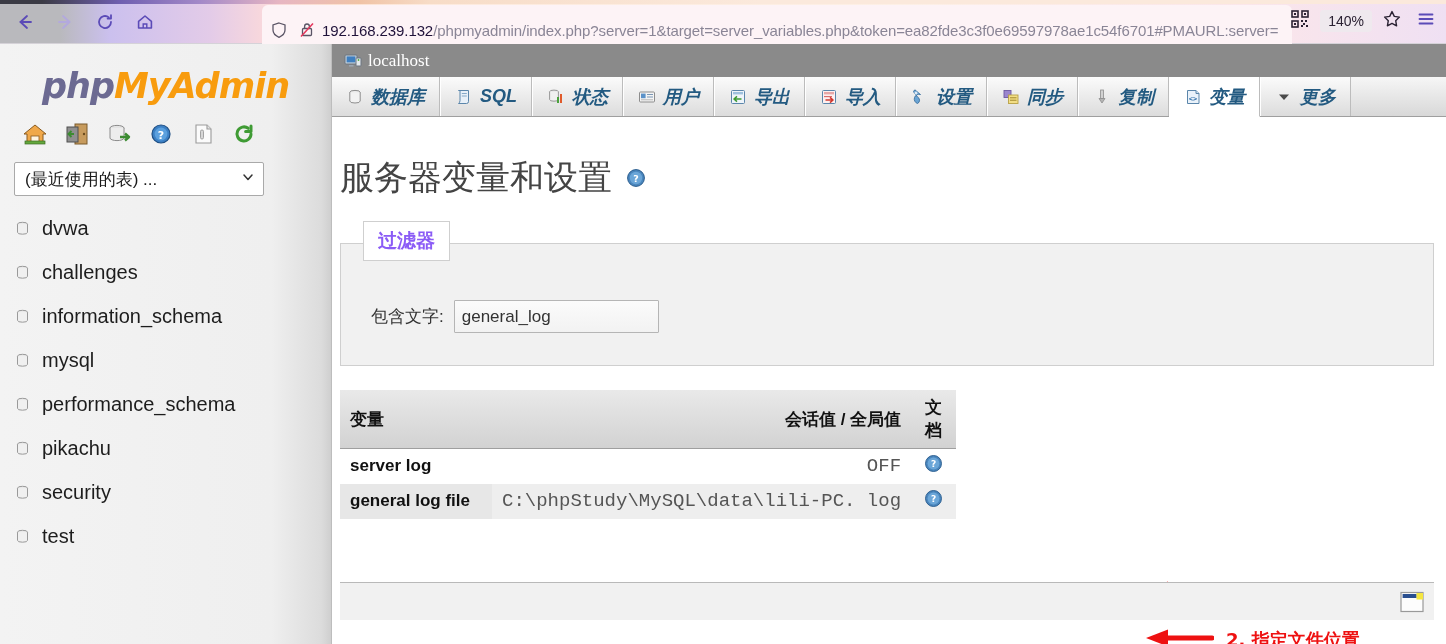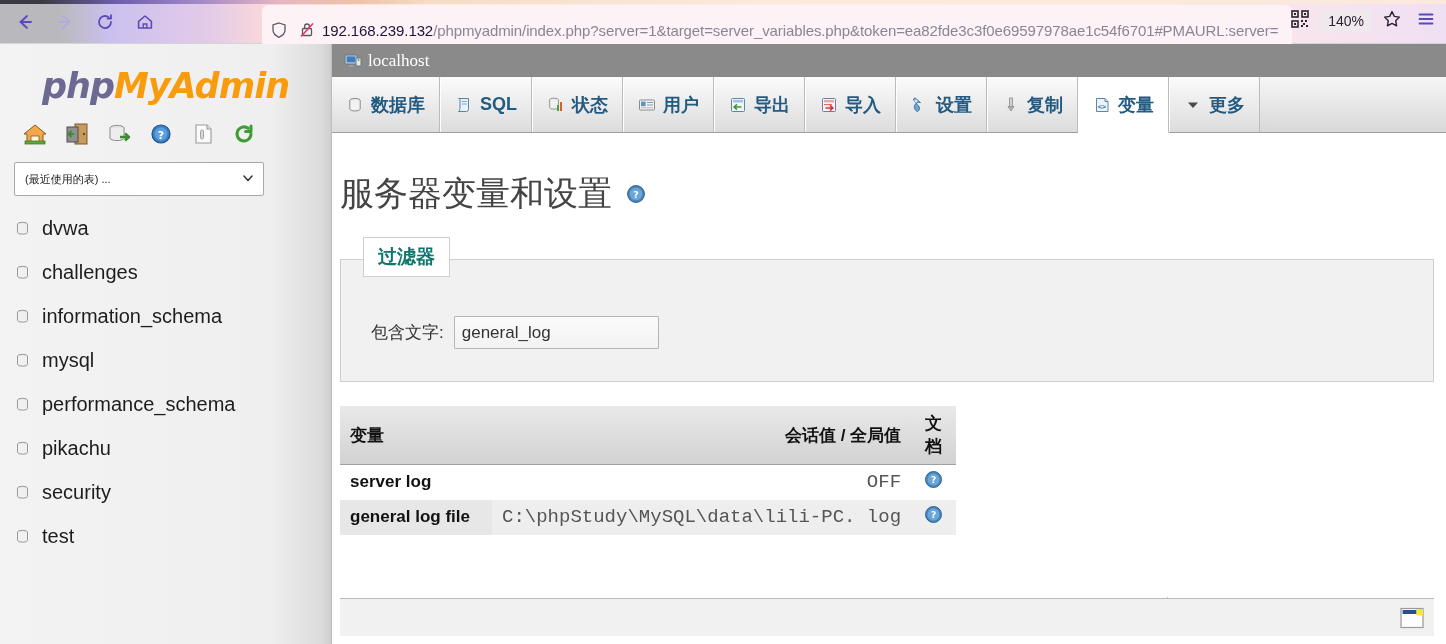--- a/index.html
+++ b/index.html
@@ -115,21 +115,21 @@
   .side-icon { width: 42px; height: 28px; display: flex; align-items: center; }
 
   #db-select-wrap { padding: 14px 14px 0 14px; }
   #db-select {
     width: 250px; height: 34px;
     background: #fff;
     border: 1px solid #a9a9a9;
     border-radius: 2px;
     display: flex; align-items: center; justify-content: space-between;
     padding: 0 8px 0 10px;
-    font-size: 11px;
+    font-size: 17px;
     color: #1a1a1a;
   }
   #db-list { list-style: none; margin: 10px 0 0 0; padding: 0; }
   #db-list li {
     display: flex; align-items: center;
     height: 44px;
     padding-left: 14px;
     font-size: 20px;
     color: #1d1d1d;
   }
@@ -143,24 +143,24 @@
     background: #8a8a8a;
     display: flex; align-items: center;
     padding-left: 12px;
     color: #fff;
     font-size: 17px;
     font-family: "Liberation Serif", serif;
   }
   #server-bar .mon-icon { margin-right: 6px; display: flex; }
 
   #tabbar {
-    height: 56px;
+    height: 40px;
     background: linear-gradient(#f6f6f6, #d8d8d8);
     border-bottom: 1px solid #9f9f9f;
-    display: flex; align-items: stretch;
+    display: flex; align-items: stretch; font-style: italic;
   }
   .tab {
     display: flex; align-items: center; gap: 7px;
     padding: 0 14px;
     border-right: 1px solid #bcbcbc;
     border-left: 1px solid #ffffff;
     font-size: 18px; font-weight: bold;
     color: #235a81;
     background: linear-gradient(#fbfbfb, #dcdcdc);
   }
@@ -192,21 +192,21 @@
     height: 123px;
   }
   #filter-legend {
     position: absolute;
     left: 22px; top: -23px;
     background: #fff;
     border: 1px solid #cfcfcf;
     padding: 6px 14px;
     font-size: 19px;
     font-weight: bold;
-    color: #0f766e;
+    color: #8b5cf6;
   }
   #filter-row {
     position: absolute; left: 30px; top: 56px;
     display: flex; align-items: center; gap: 10px; justify-content: space-between;
   }
   #filter-label { font-size: 17px; color: #333; }
   #filter-input {
     width: 205px; height: 33px;
     border: 1px solid #b5b5b5;
     background: linear-gradient(#fbfbfb,#f2f2f2);
@@ -582,20 +582,31 @@
         <span>导入</span>
       </div>
       <div class="tab">
         <span class="tab-icon">
           <svg width="18" height="18" viewBox="0 0 18 18">
               <path d="M11.5 2.5 A3.6 3.6 0 0 0 11.5 9 L13 11 L15 13.5 A1.4 1.4 0 0 1 13 15.5 L10.5 13 L8.5 11.5 A3.6 3.6 0 0 0 11.5 2.5 Z" fill="#6aa4d4" stroke="#3a6f9e" stroke-width="0.9" transform="rotate(180 9 9)"></path>
               <circle cx="5" cy="5" r="1.5" fill="#dbe9f5"></circle>
             </svg>
         </span>
         <span>设置</span>
+      </div>
+      <div class="tab">
+        <span class="tab-icon">
+          <svg width="18" height="18" viewBox="0 0 18 18">
+              <rect x="2" y="2.5" width="7" height="7" fill="#9b86cd" stroke="#6d59a2" stroke-width="0.9"></rect>
+              <rect x="6.5" y="7" width="9.5" height="8.5" fill="#f2de86" stroke="#b8a045" stroke-width="0.9"></rect>
+              <rect x="8" y="9" width="6.5" height="1.4" fill="#b8a045"></rect>
+              <rect x="8" y="11.6" width="6.5" height="1.4" fill="#b8a045"></rect>
+            </svg>
+        </span>
+        <span>同步</span>
       </div>
       <div class="tab">
         <span class="tab-icon">
           <svg width="18" height="18" viewBox="0 0 18 18">
               <rect x="7.6" y="2" width="2.8" height="8.5" fill="#d2d2d2" stroke="#8d8d8d" stroke-width="0.8"></rect>
               <path d="M6 10.5 L12 10.5 L9 15 Z" fill="#b5b5b5" stroke="#8d8d8d" stroke-width="0.8"></path>
             </svg>
         </span>
         <span>复制</span>
       </div>

